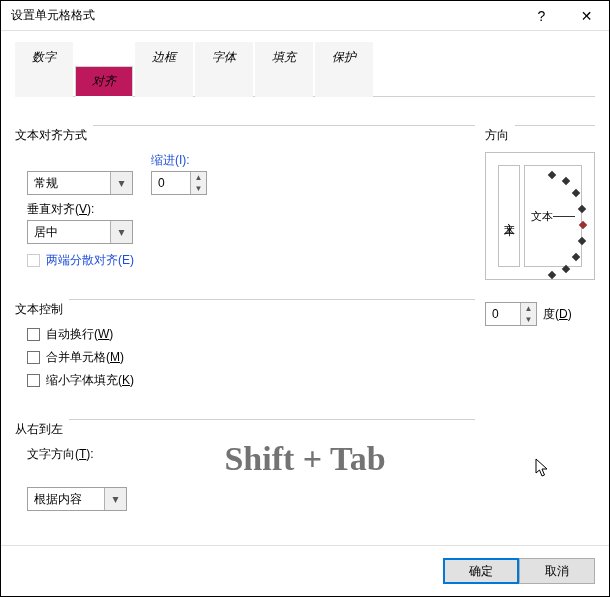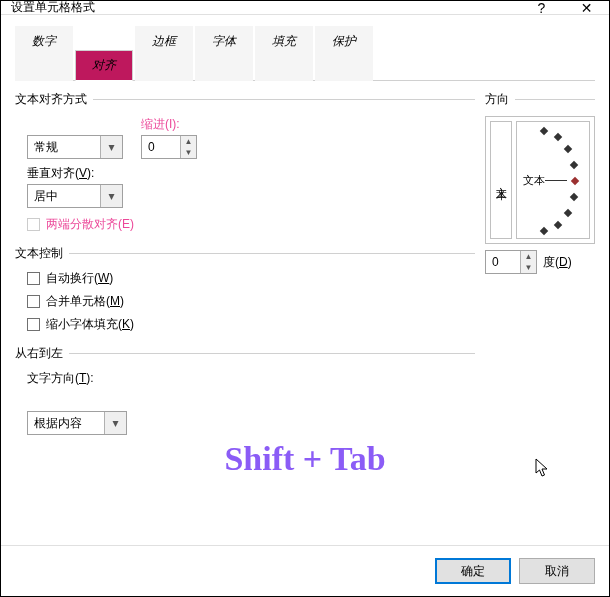--- a/index.html
+++ b/index.html
@@ -8,21 +8,21 @@
     font-size: 12px;
     background: #fff;
     width: 610px;
     height: 597px;
     border: 1px solid #000;
     display: flex;
     flex-direction: column;
   }
   
   .titlebar {
-    height: 14px;
+    height: 30px;
     background: #fff;
     border-bottom: 1px solid #e0e0e0;
     display: flex;
     align-items: center;
     padding-left: 10px;
   }
   .titlebar .title { flex: 1; font-size: 12px; }
   .titlebar .btn {
     width: 45px; height: 30px;
     display: flex; align-items: center; justify-content: center;
@@ -58,31 +58,31 @@
     padding: 10px 14px 0 14px;
     position: relative;
   }
   .leftcol { flex: 1; }
   .rightcol { width: 110px; margin-left: 10px; }
   
   .group { margin-bottom: 12px; }
   .group-title {
     display: flex; align-items: center; margin-bottom: 8px;
   }
-  .group-title span { white-space: nowrap; }
+  .group-title span { white-space: nowrap; margin-top: 20px; }
   .group-title .line {
     flex: 1; height: 1px; background: #d0d0d0; margin-left: 6px;
   }
   .group-body { padding-left: 12px; }
   .label { margin-bottom: 2px; }
   .combo {
     display: flex; align-items: center; justify-content: space-between;
     border: 1px solid #a0a0a0;
     background: #fff;
-    width: 96px; height: 24px;
+    width: 106px; height: 24px;
     padding: 0 0 0 6px;
   }
   .combo .arrow {
     width: 22px; height: 22px; border-left: 1px solid #b0b0b0;
     display: flex; align-items: center; justify-content: center;
     background: #efefef; color: #555;
   }
   .spinner {
     display: flex; border: 1px solid #a0a0a0; height: 24px; width: 56px;
   }
@@ -90,30 +90,30 @@
     flex: 1; display: flex; align-items: center; padding-left: 6px;
   }
   .spinner .arrows {
     width: 16px; border-left: 1px solid #b0b0b0;
     display: flex; flex-direction: column;
   }
   .spinner .arrows div {
     flex: 1; display: flex; align-items: center; justify-content: center;
     font-size: 8px; background: #f0f0f0; color: #555;
   }
-  .disabled { color: #ec4899; }
+  .disabled { color: #1d4ed8; }
   .checkbox { display: flex; align-items: center; margin-bottom: 6px; }
   .checkbox .box {
     width: 13px; height: 13px; border: 1px solid #707070; margin-right: 6px;
   }
   .checkbox.disabled .box { border-color: #ccc; }
   
   .dir-box {
-    border: 1px solid #c0c0c0; height: 128px; padding: 4px;
-    display: flex; gap: 4px; margin-bottom: 6px;
+    border: 1px solid #c0c0c0; height: 128px; padding: 12px;
+    display: flex; gap: 4px; margin-bottom: 22px;
   }
   .dir-vert {
     width: 22px; border: 1px solid #c0c0c0;
     display: flex; align-items: center; justify-content: center;
     writing-mode: vertical-rl; text-orientation: upright;
     letter-spacing: 2px; font-size: 11px;
   }
   .dir-clock {
     flex: 1; border: 1px solid #c0c0c0; position: relative;
   }
@@ -132,36 +132,36 @@
   .diamond.red { background: #9b3030; }
   .degree-row { display: flex; align-items: center; gap: 6px; }
   
   .u { text-decoration: underline; }
   
   .overlay {
     position: absolute; top: 440px; left: 0; right: 0;
     text-align: center;
     font-family: Georgia, "Times New Roman", serif;
     font-size: 34px; font-weight: bold;
-    color: #8b5cf6;
+    color: #737373;
     text-shadow:
       2px 0 #fff, -2px 0 #fff, 0 2px #fff, 0 -2px #fff,
       1px 1px #fff, -1px -1px #fff, 1px -1px #fff, -1px 1px #fff;
     pointer-events: none;
   }
   
   .cursor {
     position: absolute; top: 458px; left: 535px;
     pointer-events: none;
   }
   
   .footer {
     border-top: 1px solid #e0e0e0;
     padding: 12px 14px;
-    display: flex; justify-content: flex-end; gap: 8px;
+    display: flex; justify-content: flex-end; 
   }
   .btn2 {
     width: 76px; height: 26px; border: 1px solid #adadad;
     background: #e1e1e1;
     display: flex; align-items: center; justify-content: center;
     cursor: pointer;
   }
   .btn2.primary { border: 2px solid #0078d7; }
 </style>
 </head>

